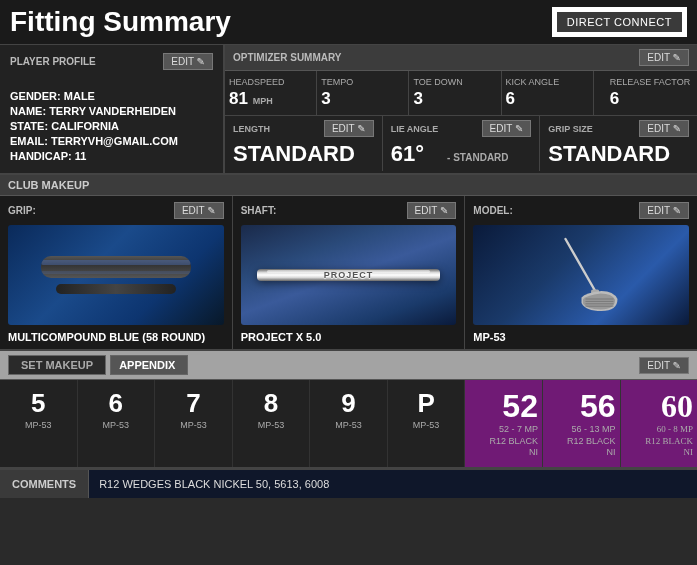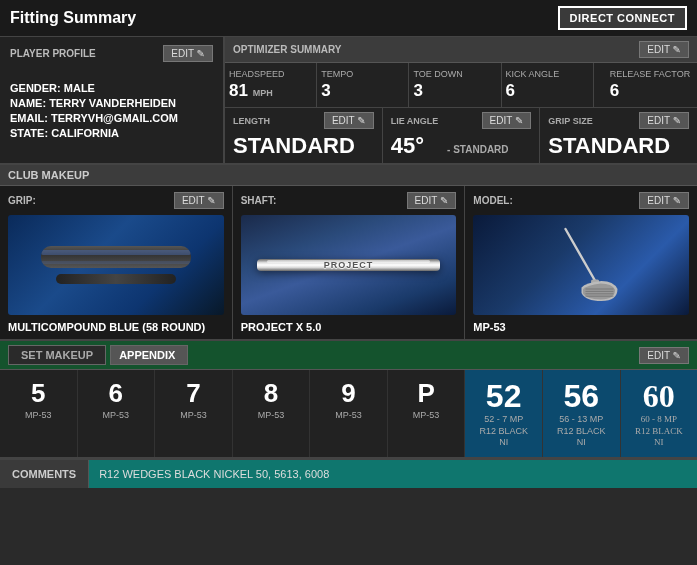--- a/index.html
+++ b/index.html
@@ -15,33 +15,33 @@
     
     .header {
       background: #1a1a1a;
       display: flex;
       align-items: center;
       justify-content: space-between;
       padding: 6px 10px;
       border-bottom: 1px solid #444;
     }
     .header-title {
-      font-size: 16px;
+      font-size: 28px;
       font-weight: bold;
       color: #fff;
     }
     .btn-direct-connect {
       background: #3a3a3a;
       color: #fff;
-      border: 2px solid #ffffff;
+      border: 5px solid #ffffff;
       padding: 4px 10px;
       font-size: 11px;
       cursor: pointer;
       text-transform: uppercase;
-      font-weight: bold;
+      font-weight: normal;
       letter-spacing: 0.5px;
     }
 
     
     .section-bar {
       background: #3c3c3c;
       border-bottom: 1px solid #555;
       padding: 4px 8px;
       font-size: 11px;
       font-weight: bold;
@@ -228,21 +228,21 @@
     }
 
     
     .set-makeup {
       border-bottom: 2px solid #444;
     }
     .set-header {
       display: flex;
       align-items: center;
       justify-content: space-between;
-      background: #14532d;
+      background: #a3a3a3;
       border-bottom: 1px solid #555;
       padding: 4px 8px;
     }
     .set-tabs {
       display: flex;
       gap: 4px;
     }
     .tab {
       padding: 3px 12px;
       font-size: 11px;
@@ -286,28 +286,29 @@
       margin-top: 4px;
     }
     .iron-model-multi {
       font-size: 9px;
       color: #aaa;
       text-transform: uppercase;
       margin-top: 2px;
       line-height: 1.3;
     }
     .iron-cell.highlighted {
-      background: #0c4a6e;
+      background: #701a75;
+      text-align: right;
     }
 
     
     .comments-bar {
       display: flex;
       align-items: flex-start;
-      background: #0f766e;
+      background: #0f172a;
       border-top: 1px solid #444;
     }
     .comments-label {
       background: #3a3a3a;
       padding: 8px 12px;
       font-size: 11px;
       font-weight: bold;
       color: #ccc;
       text-transform: uppercase;
       display: flex;
@@ -341,26 +342,30 @@
     <div class="player-data">
       <p>
         <span>GENDER:</span>
         <span>MALE</span>
       </p>
       <p>
         <span>NAME:</span>
         <span>TERRY VANDERHEIDEN</span>
       </p>
       <p>
+        <span>STATE:</span>
+        <span>CALIFORNIA</span>
+      </p>
+      <p>
         <span>EMAIL:</span>
         <span>TERRYVH@GMAIL.COM</span>
       </p>
       <p>
-        <span>STATE:</span>
-        <span>CALIFORNIA</span>
+        <span>HANDICAP:</span>
+        <span>11</span>
       </p>
     </div>
   </div>
 
   <div class="optimizer-summary">
     <div class="optimizer-header">
       <span class="player-label">OPTIMIZER SUMMARY</span>
       <button class="btn-edit">EDIT ✎</button>
     </div>
     <div class="optimizer-stats">
@@ -392,21 +397,21 @@
           <button class="btn-edit">EDIT ✎</button>
         </div>
         <div class="opt-block-value">STANDARD</div>
       </div>
       <div class="opt-block">
         <div class="opt-block-header">
           <span class="opt-block-label">LIE ANGLE</span>
           <button class="btn-edit">EDIT ✎</button>
         </div>
         <div class="opt-block-value">
-          <span>45°</span>
+          <span>61°</span>
           <span class="opt-block-sub">- STANDARD</span>
         </div>
       </div>
       <div class="opt-block">
         <div class="opt-block-header">
           <span class="opt-block-label">GRIP SIZE</span>
           <button class="btn-edit">EDIT ✎</button>
         </div>
         <div class="opt-block-value">STANDARD</div>
       </div>

